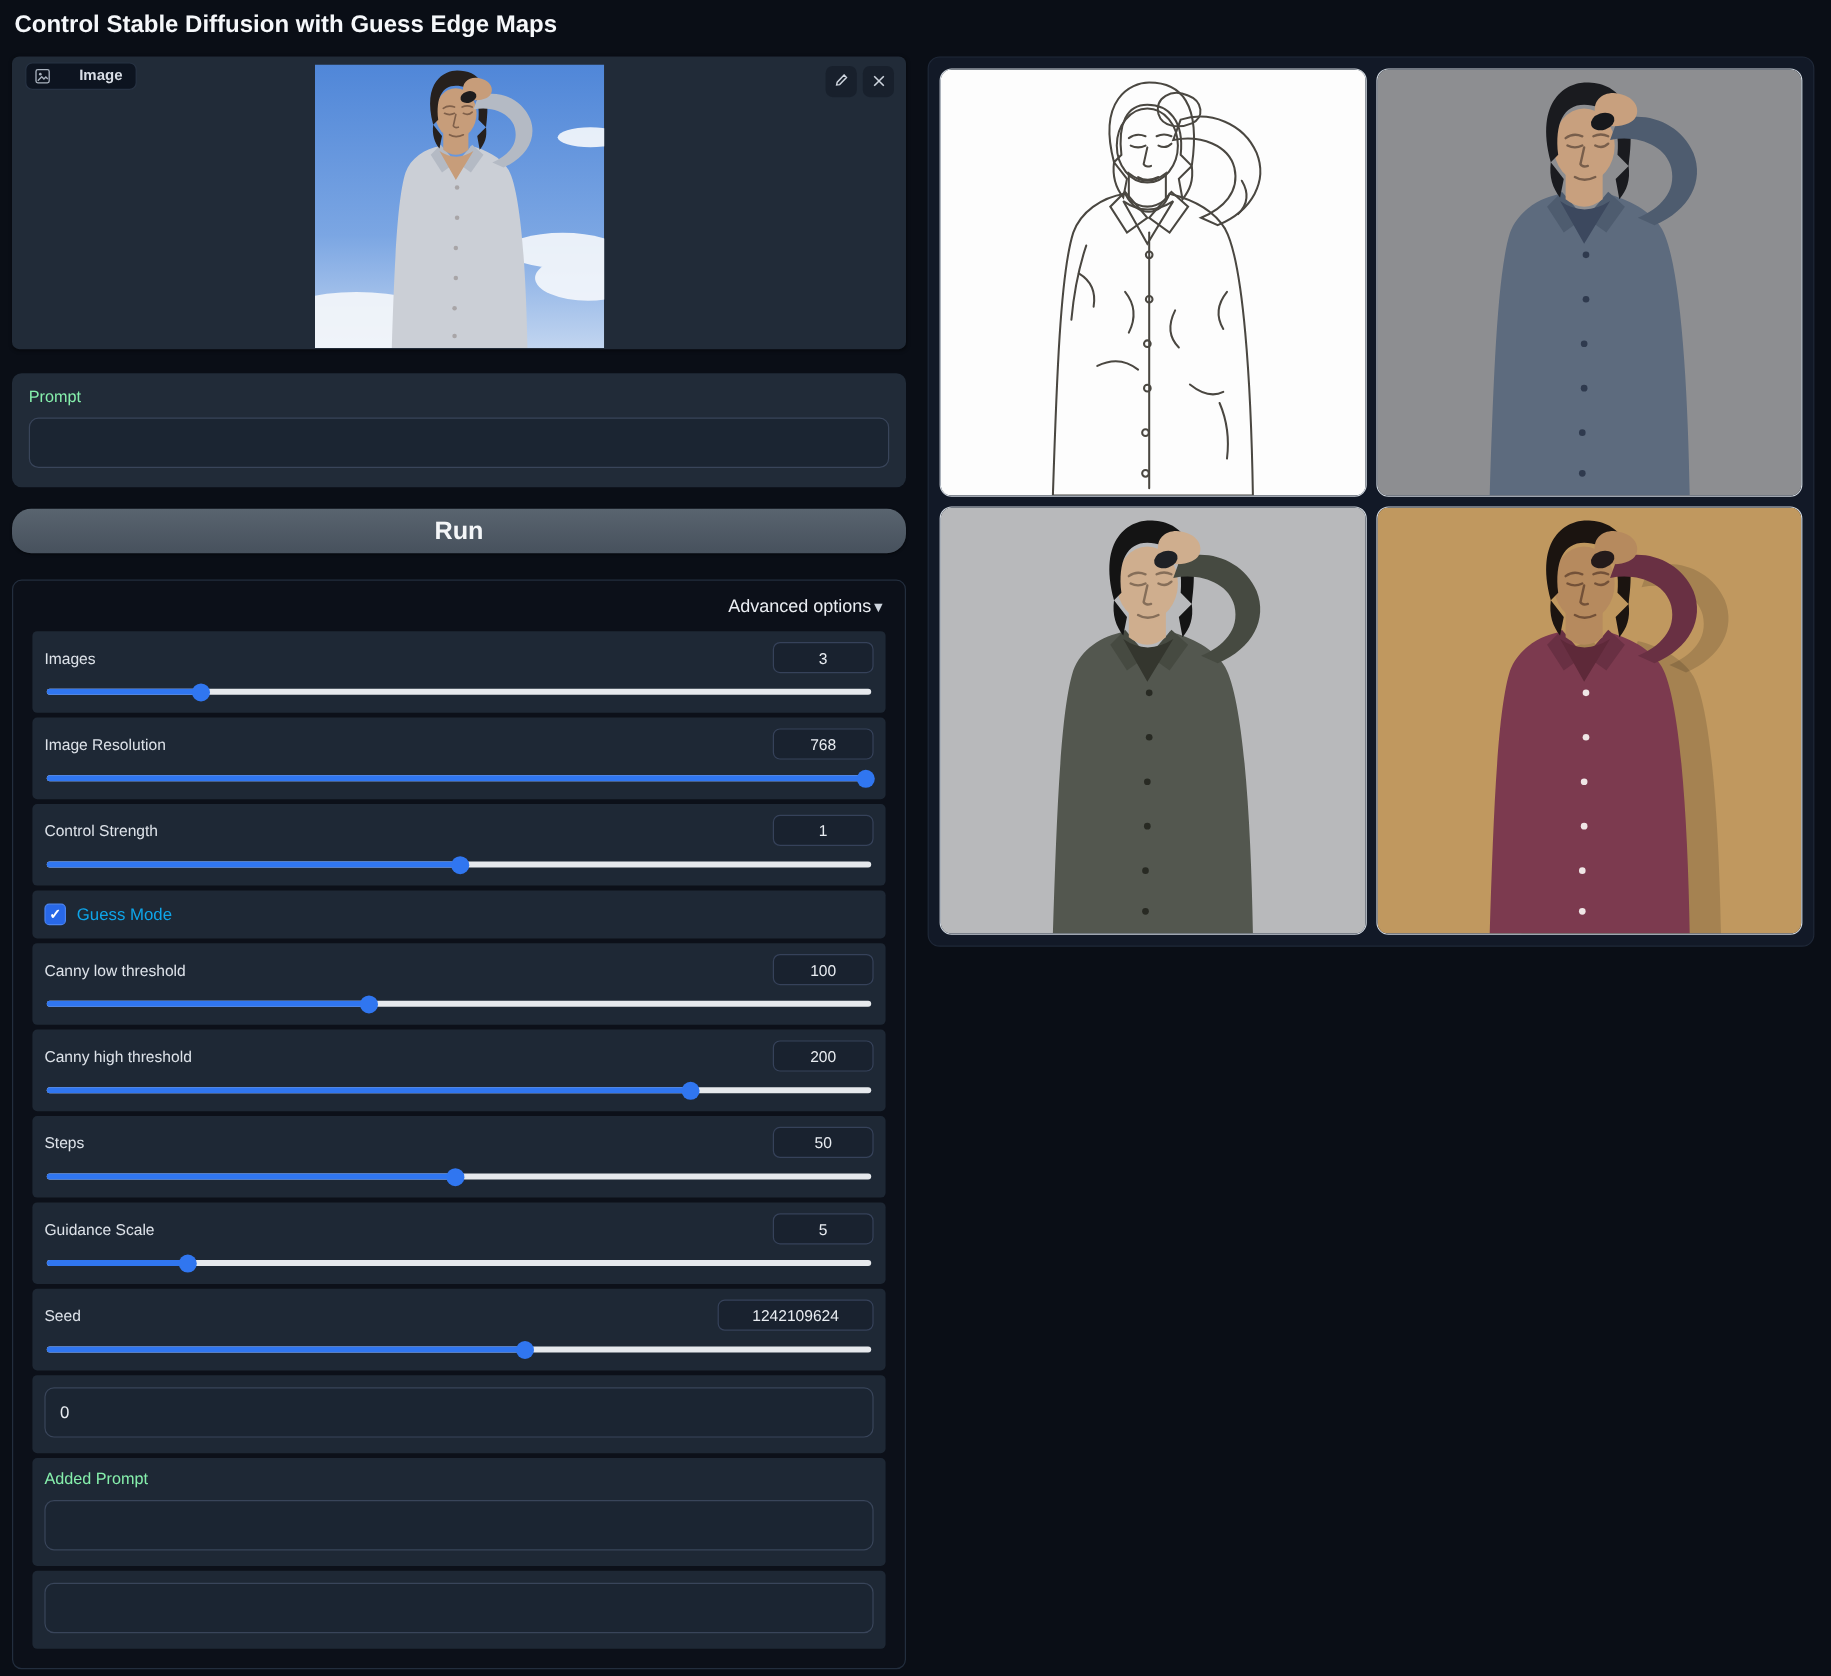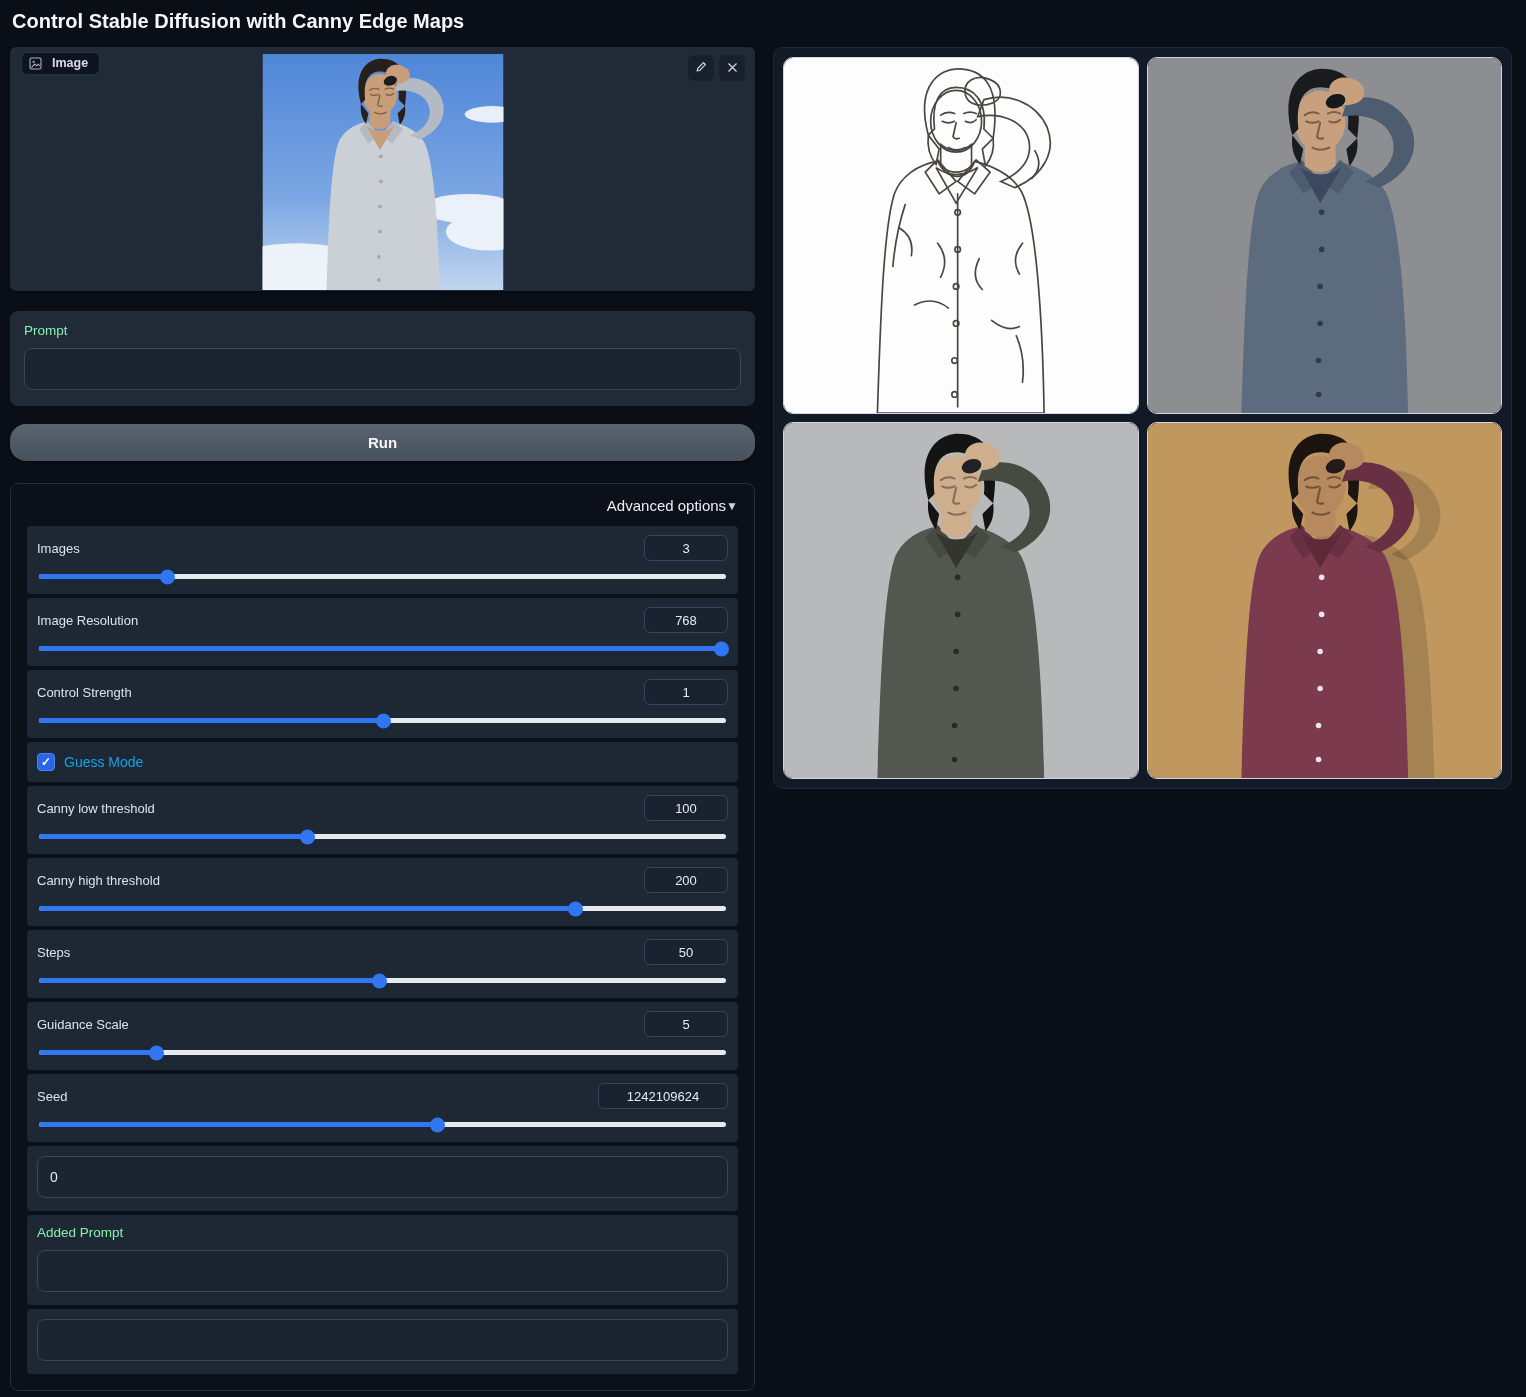--- a/index.html
+++ b/index.html
@@ -17,21 +17,21 @@
   .left-col { width:745px; flex:none; }
   .right-col { width:739px; flex:none; }
 
   
   .image-panel {
     position:relative; height:244px; background:#212b38; border-radius:6px;
     margin-bottom:20px; box-shadow:0 1px 3px rgba(0,0,0,.4);
   }
   .image-badge {
     position:absolute; top:5px; left:11px; z-index:2;
-    display:flex; align-items:center; gap:10px;
+    display:flex; align-items:center; gap:24px;
     background:#0d1420; border:1px solid #273243; border-radius:6px;
     padding:3px 11px 4px 7px; font-size:12.5px; color:#d8dde5; font-weight:600;
   }
   .image-badge svg { display:block; }
   .image-actions { position:absolute; top:8px; right:10px; z-index:2; display:flex; gap:5px; }
   .icon-btn {
     width:26px; height:26px; border:none; border-radius:6px; background:#18202c;
     color:#cfd6df; display:grid; place-items:center; cursor:pointer;
   }
   .photo-wrap {
@@ -47,21 +47,21 @@
     width:100%; height:42px; background:#1b2532; border:1px solid #39455a; border-radius:8px;
     color:#e8ecf1; font-size:14px; font-family:"Liberation Sans", sans-serif;
     padding:10px 12px; resize:none; outline:none; display:block;
   }
   .tinput { padding:0 12px; }
 
   
   .run-button {
     width:100%; height:37px; border:none; border-radius:16px; cursor:pointer;
     background:linear-gradient(180deg,#59646f 0%,#47515d 100%);
-    color:#f4f6f8; font-size:15px; font-weight:700; font-family:"Liberation Sans", sans-serif;
+    color:#f4f6f8; font-size:21px; font-weight:700; font-family:"Liberation Sans", sans-serif;
     margin-bottom:22px; box-shadow:0 1px 2px rgba(0,0,0,.5);
   }
 
   
   .accordion { border:1px solid #232e3e; border-radius:8px; background:#0c1019; overflow:hidden; }
   .acc-header {
     display:flex; justify-content:flex-end; align-items:center;
     padding:13px 16px 12px; cursor:pointer; font-size:15px; color:#eaedf2;
   }
   .acc-arrow { font-size:12px; color:#cdd4dd; }
@@ -187,21 +187,21 @@
     <g id="clouds" fill="#f4f7fb" opacity="0.92">
       <ellipse cx="18" cy="203" rx="62" ry="20"></ellipse>
       <ellipse cx="-8" cy="225" rx="70" ry="24"></ellipse>
       <ellipse cx="182" cy="150" rx="45" ry="14"></ellipse>
       <ellipse cx="202" cy="172" rx="42" ry="18"></ellipse>
       <ellipse cx="204" cy="60" rx="26" ry="8"></ellipse>
     </g>
   </defs>
 </svg>
 
-<h1 class="page-title">Control Stable Diffusion with Canny Edge Maps</h1>
+<h1 class="page-title">Control Stable Diffusion with Guess Edge Maps</h1>
 
 <div class="cols">
 
   <div class="left-col">
 
     <div class="image-panel">
       <div class="image-badge">
         <span>
           <svg width="13" height="13" viewBox="0 0 13 13" fill="none" stroke="#aab3bf" stroke-width="1.1">
             <rect x="1" y="1" width="11" height="11" rx="1.5"></rect>

